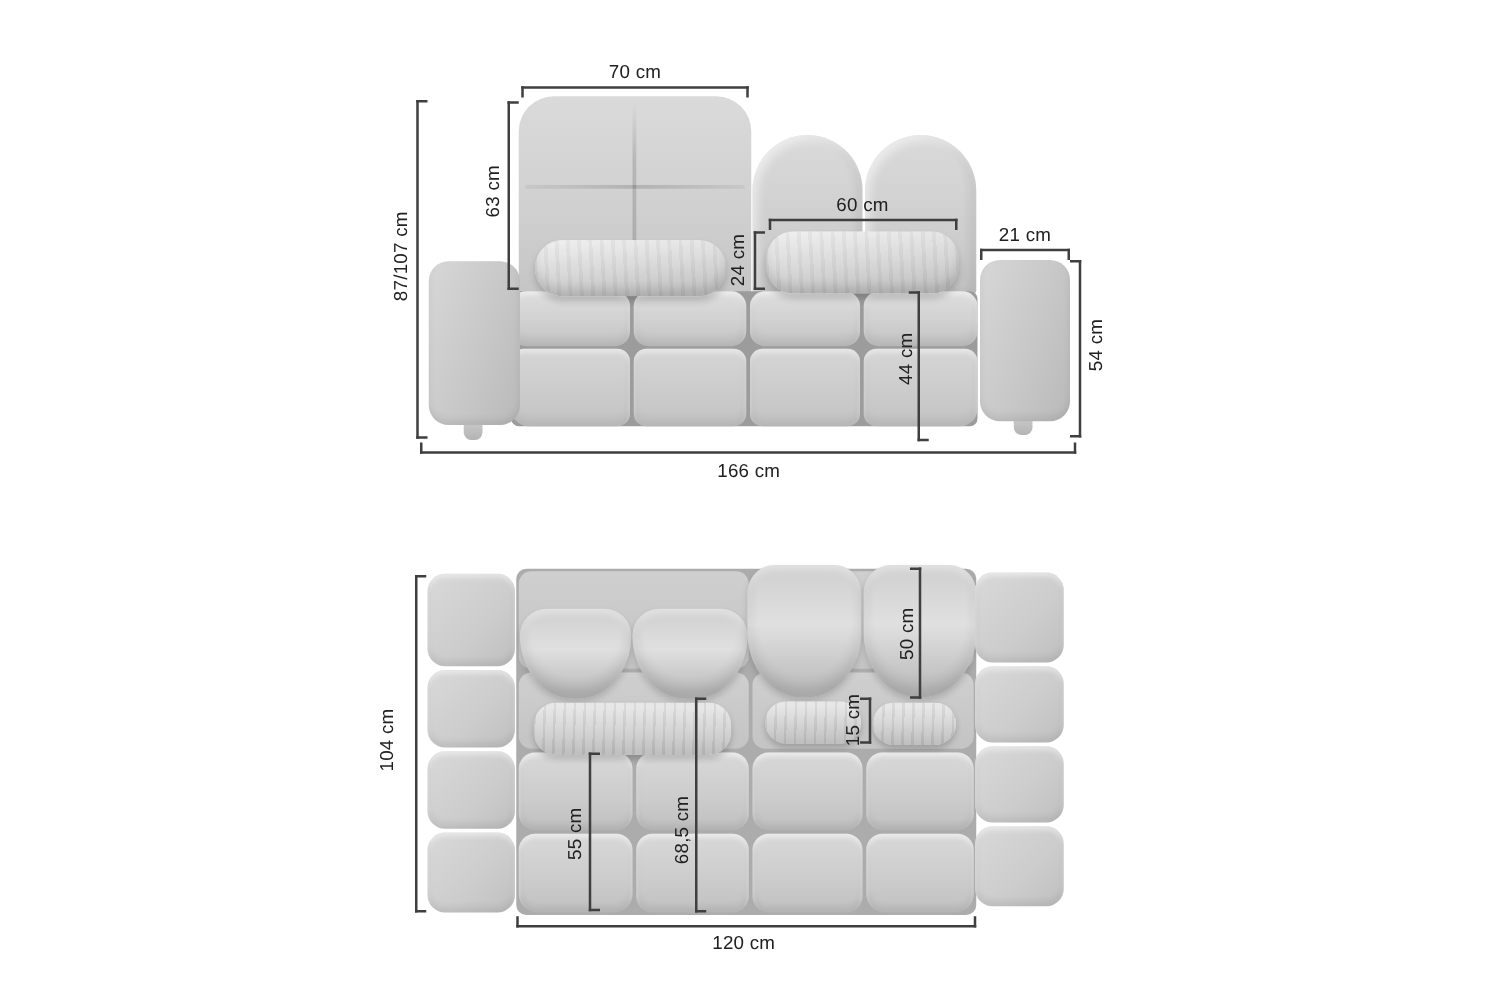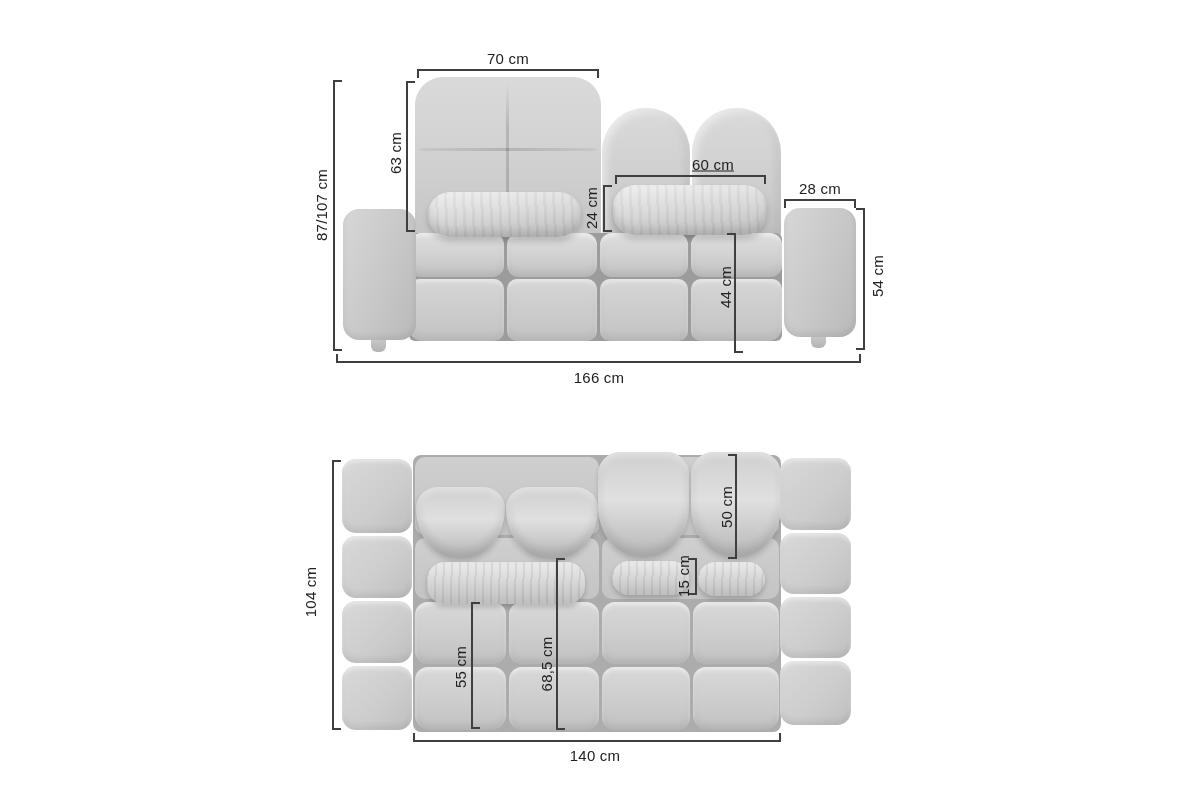--- a/index.html
+++ b/index.html
@@ -122,27 +122,27 @@
     <div class="dh" style="left:417px;top:69px;width:182px;"></div>
     <span class="lbl" style="left:508px;top:58px;">70 cm</span>
 
     <div class="dv" style="left:406px;top:81px;height:151px;"></div>
     <span class="lbl rot" style="left:395px;top:153px;">63 cm</span>
 
     <div class="dv" style="left:333px;top:80px;height:271px;"></div>
     <span class="lbl rot" style="left:321px;top:205px;">87/107 cm</span>
 
     <div class="dh" style="left:615px;top:175px;width:151px;"></div>
-    <span class="lbl" style="left:713px;top:164px;text-decoration:underline;">60 cm</span>
+    <span class="lbl" style="left:690px;top:164px;">60 cm</span>
 
     <div class="dv" style="left:603px;top:185px;height:47px;"></div>
     <span class="lbl rot" style="left:591px;top:208px;">24 cm</span>
 
     <div class="dh" style="left:784px;top:199px;width:72px;"></div>
-    <span class="lbl" style="left:820px;top:188px;">28 cm</span>
+    <span class="lbl" style="left:820px;top:188px;">21 cm</span>
 
     <div class="dv tl" style="left:863px;top:208px;height:142px;"></div>
     <span class="lbl rot" style="left:877px;top:276px;">54 cm</span>
 
     <div class="dv ttl btr" style="left:734px;top:233px;height:120px;"></div>
     <span class="lbl rot" style="left:725px;top:287px;">44 cm</span>
 
     <div class="dh up" style="left:336px;top:361px;width:525px;"></div>
     <span class="lbl" style="left:599px;top:377px;">166 cm</span>
   </div>
@@ -191,16 +191,16 @@
     <div class="dv tl" style="left:695px;top:558px;height:37px;"></div>
     <span class="lbl rot" style="left:683px;top:576px;">15 cm</span>
 
     <div class="dv" style="left:471px;top:602px;height:127px;"></div>
     <span class="lbl rot" style="left:460px;top:667px;">55 cm</span>
 
     <div class="dv" style="left:556px;top:558px;height:172px;"></div>
     <span class="lbl rot" style="left:546px;top:664px;">68,5 cm</span>
 
     <div class="dh up" style="left:413px;top:740px;width:368px;"></div>
-    <span class="lbl" style="left:595px;top:755px;">140 cm</span>
+    <span class="lbl" style="left:595px;top:755px;">120 cm</span>
   </div>
 
 </div>
 
 </body></html>

